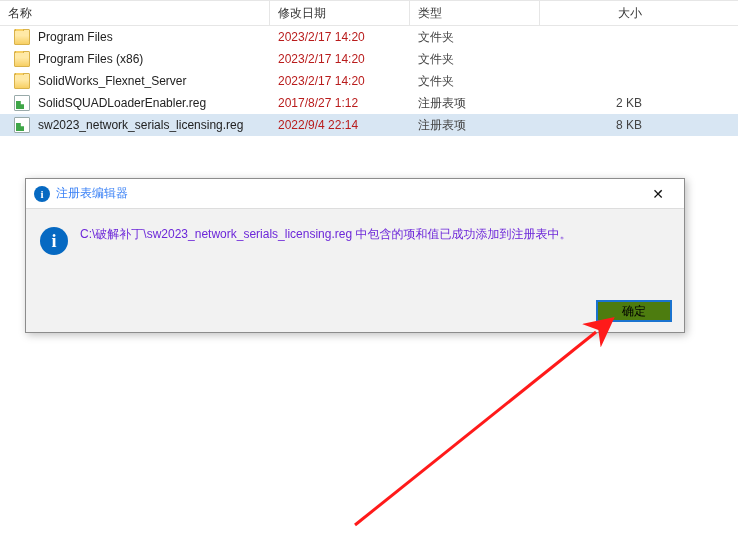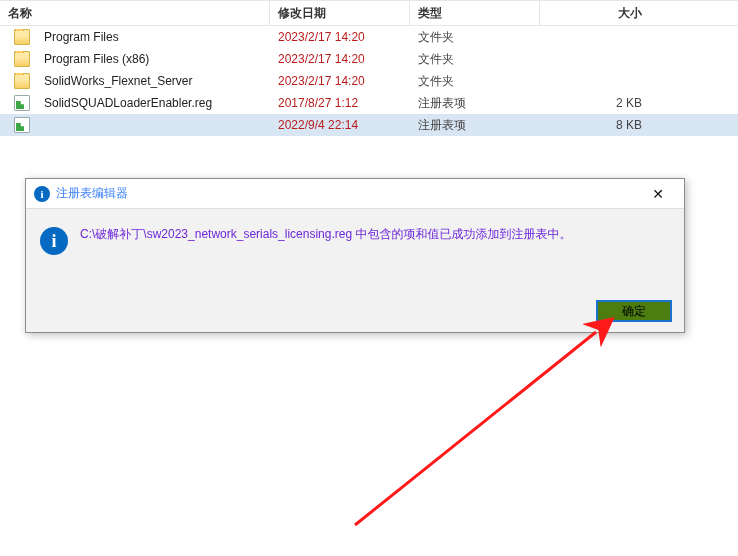--- a/index.html
+++ b/index.html
@@ -24,21 +24,20 @@
     background: #fff;
     align-items: center;
   }
   .col {
     border-right: 1px solid #e6e6e6;
     height: 100%;
     display: flex;
     align-items: center;
     padding-left: 8px;
     color: #333;
-    font-weight: bold;
   }
   .col-name { width: 270px; }
   .col-date { width: 140px; }
   .col-type { width: 130px; }
   .col-size { width: 120px; border-right: none; text-align: left; justify-content: flex-end; padding-right: 18px; padding-left: 0;}
   .rows { }
   .row {
     display: flex;
     height: 22px;
     align-items: center;
@@ -46,21 +45,21 @@
   .row.selected {
     background: #d8e6f3;
   }
   .cell {
     display: flex;
     align-items: center;
     padding-left: 8px;
     overflow: hidden;
     white-space: nowrap;
   }
-  .cell-name { width: 270px; gap: 14px; padding-left: 14px; }
+  .cell-name { width: 270px; gap: 8px; padding-left: 14px; }
   .cell-date { width: 140px; color: #b91c1c; }
   .cell-type { width: 130px; color: #444; }
   .cell-size { width: 120px; justify-content: flex-end; padding-right: 18px; color: #444;}
   .icon { width: 16px; height: 16px; flex-shrink: 0; display: inline-block; }
   .folder-icon {
     background: linear-gradient(#ffe9a6 40%, #f7cf63);
     border: 1px solid #d9b24a;
     border-radius: 1px;
     position: relative;
   }
@@ -197,20 +196,21 @@
           <span class="icon reg-icon"></span>
           <span>SolidSQUADLoaderEnabler.reg</span>
         </div>
         <div class="cell cell-date">2017/8/27 1:12</div>
         <div class="cell cell-type">注册表项</div>
         <div class="cell cell-size">2 KB</div>
       </div>
       <div class="row selected">
         <div class="cell cell-name">
           <span class="icon reg-icon"></span>
+          <span>sw2023_network_serials_licensing.reg</span>
         </div>
         <div class="cell cell-date">2022/9/4 22:14</div>
         <div class="cell cell-type">注册表项</div>
         <div class="cell cell-size">8 KB</div>
       </div>
     </div>
 </div>
 
 <div class="dialog">
   <div class="titlebar">

